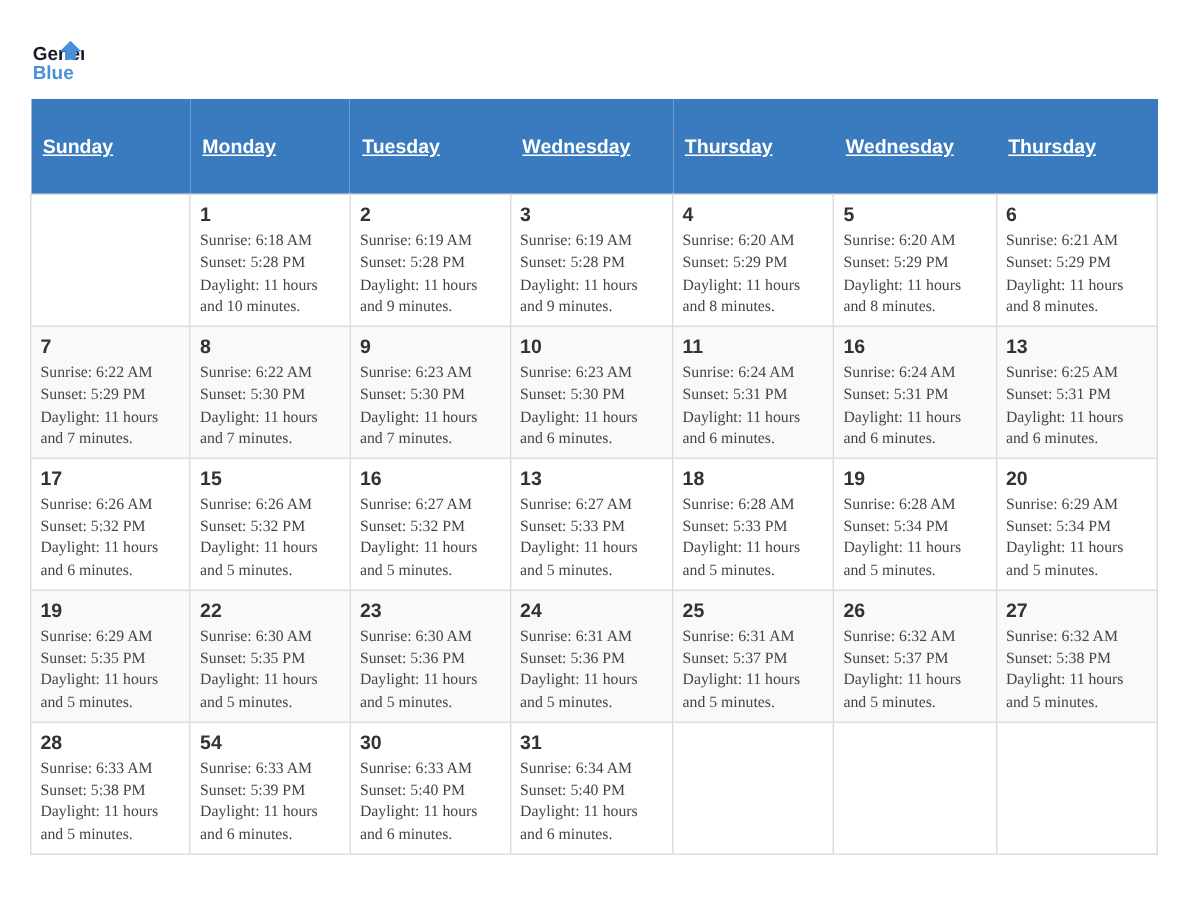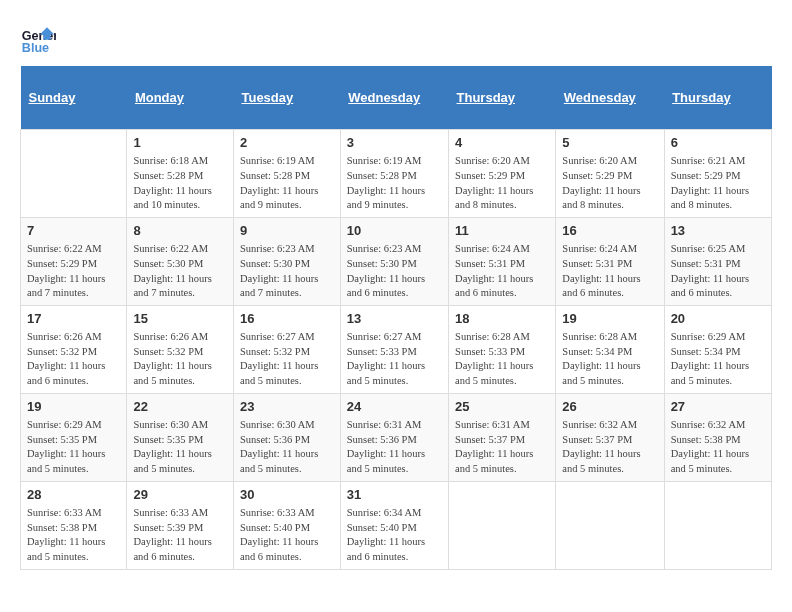--- a/index.html
+++ b/index.html
@@ -233,21 +233,21 @@
           <span class="day-num">27</span>
           <div class="cell-info">Sunrise: 6:32 AM<br>Sunset: 5:38 PM<br>Daylight: 11 hours and 5 minutes.</div>
         </td>
       </tr>
       <tr>
         <td>
           <span class="day-num">28</span>
           <div class="cell-info">Sunrise: 6:33 AM<br>Sunset: 5:38 PM<br>Daylight: 11 hours and 5 minutes.</div>
         </td>
         <td>
-          <span class="day-num">29</span>
+          <span class="day-num">54</span>
           <div class="cell-info">Sunrise: 6:33 AM<br>Sunset: 5:39 PM<br>Daylight: 11 hours and 6 minutes.</div>
         </td>
         <td>
           <span class="day-num">30</span>
           <div class="cell-info">Sunrise: 6:33 AM<br>Sunset: 5:40 PM<br>Daylight: 11 hours and 6 minutes.</div>
         </td>
         <td>
           <span class="day-num">31</span>
           <div class="cell-info">Sunrise: 6:34 AM<br>Sunset: 5:40 PM<br>Daylight: 11 hours and 6 minutes.</div>
         </td>

